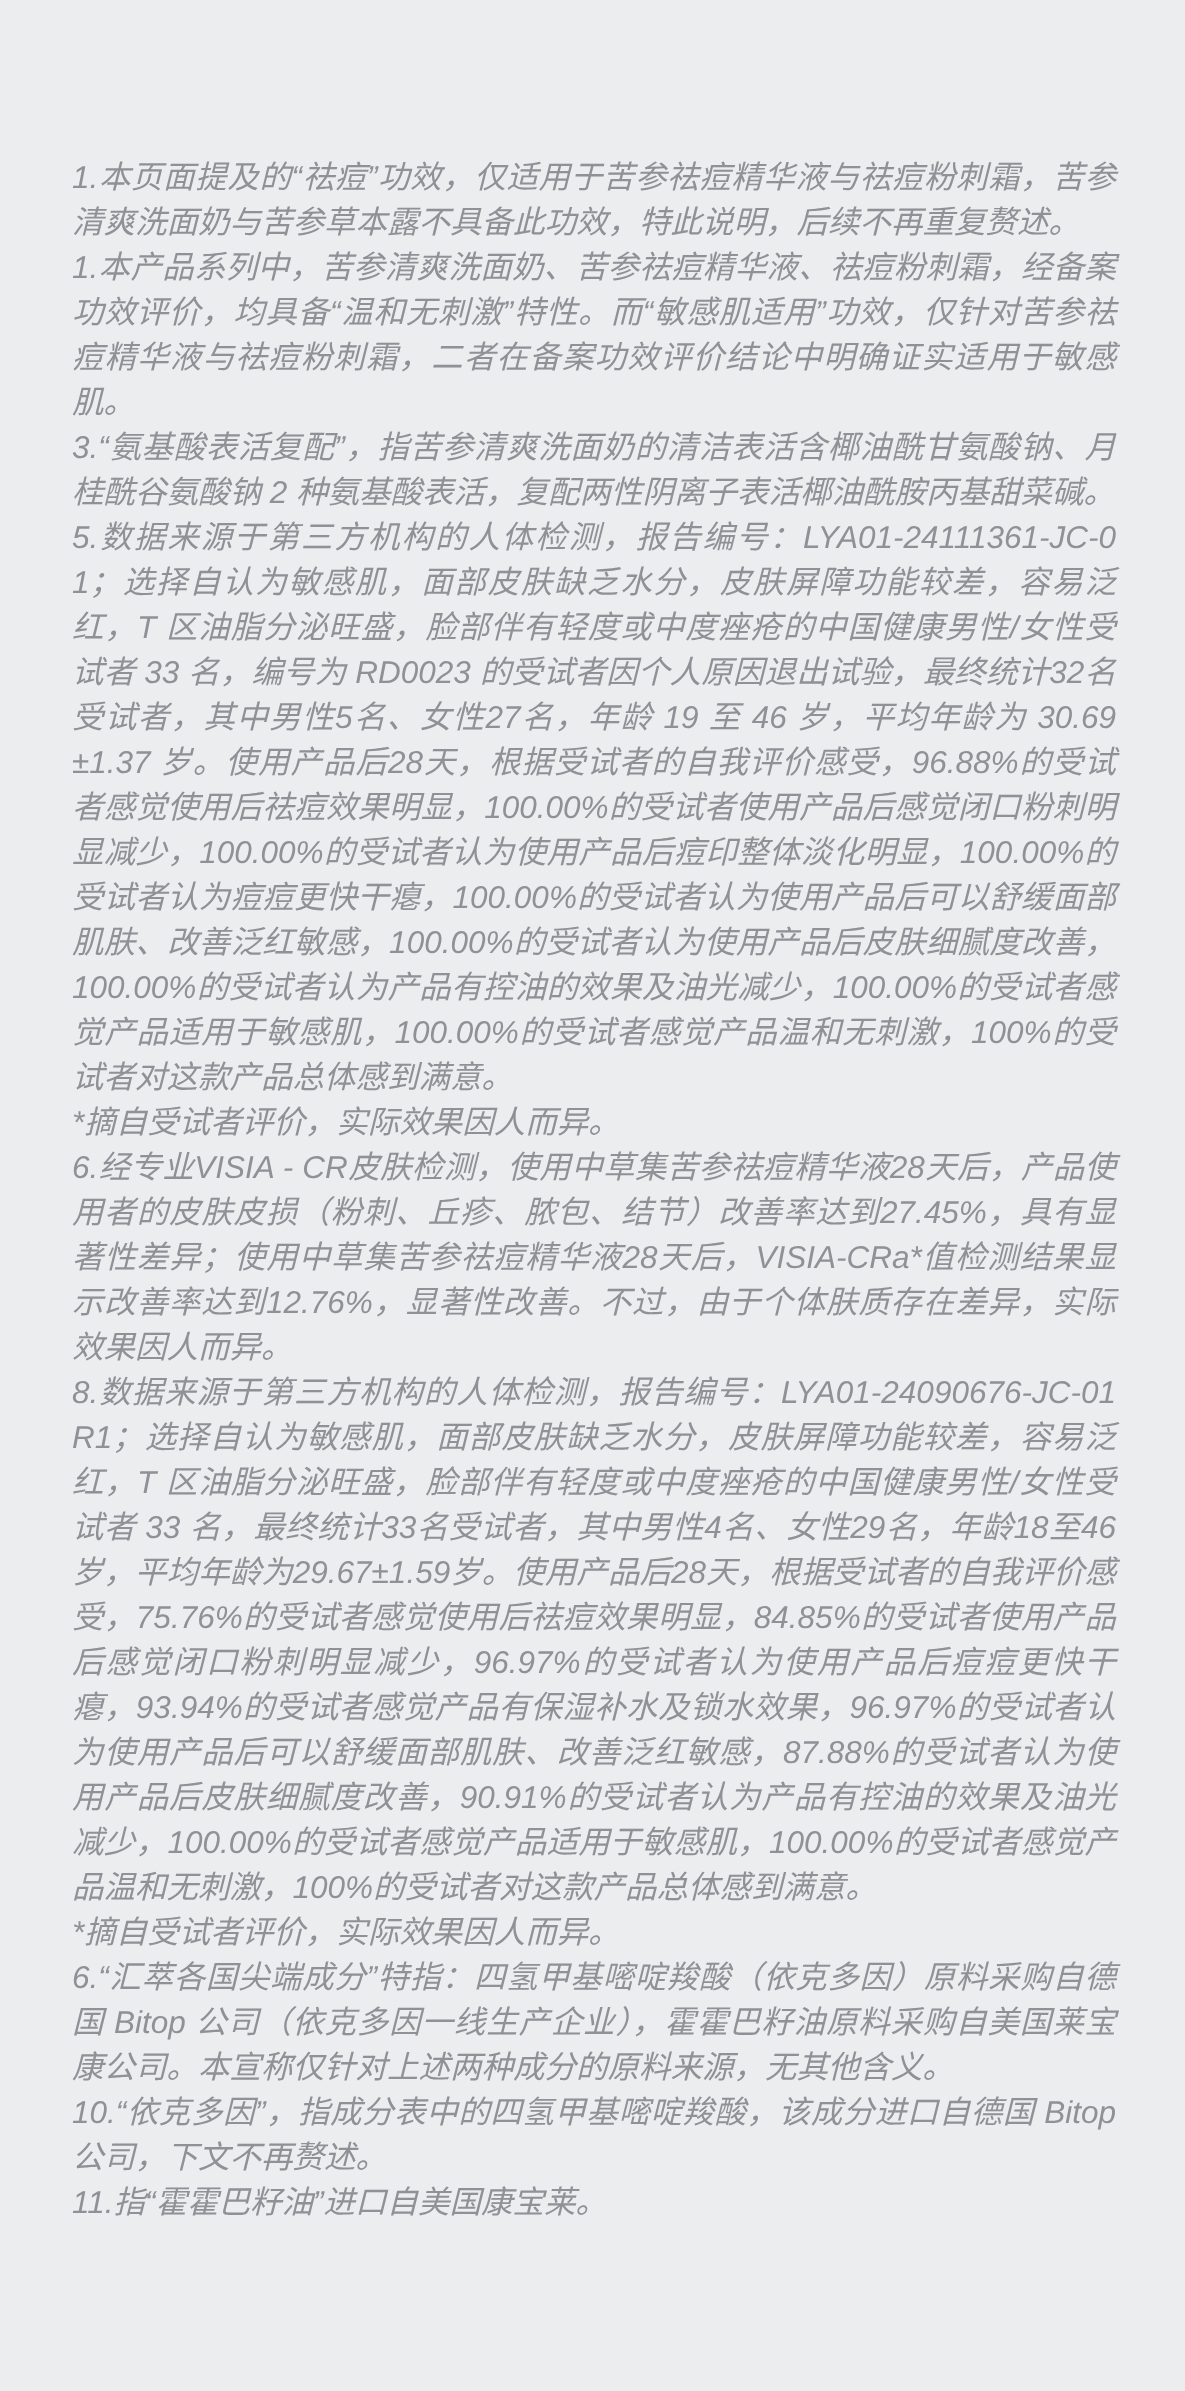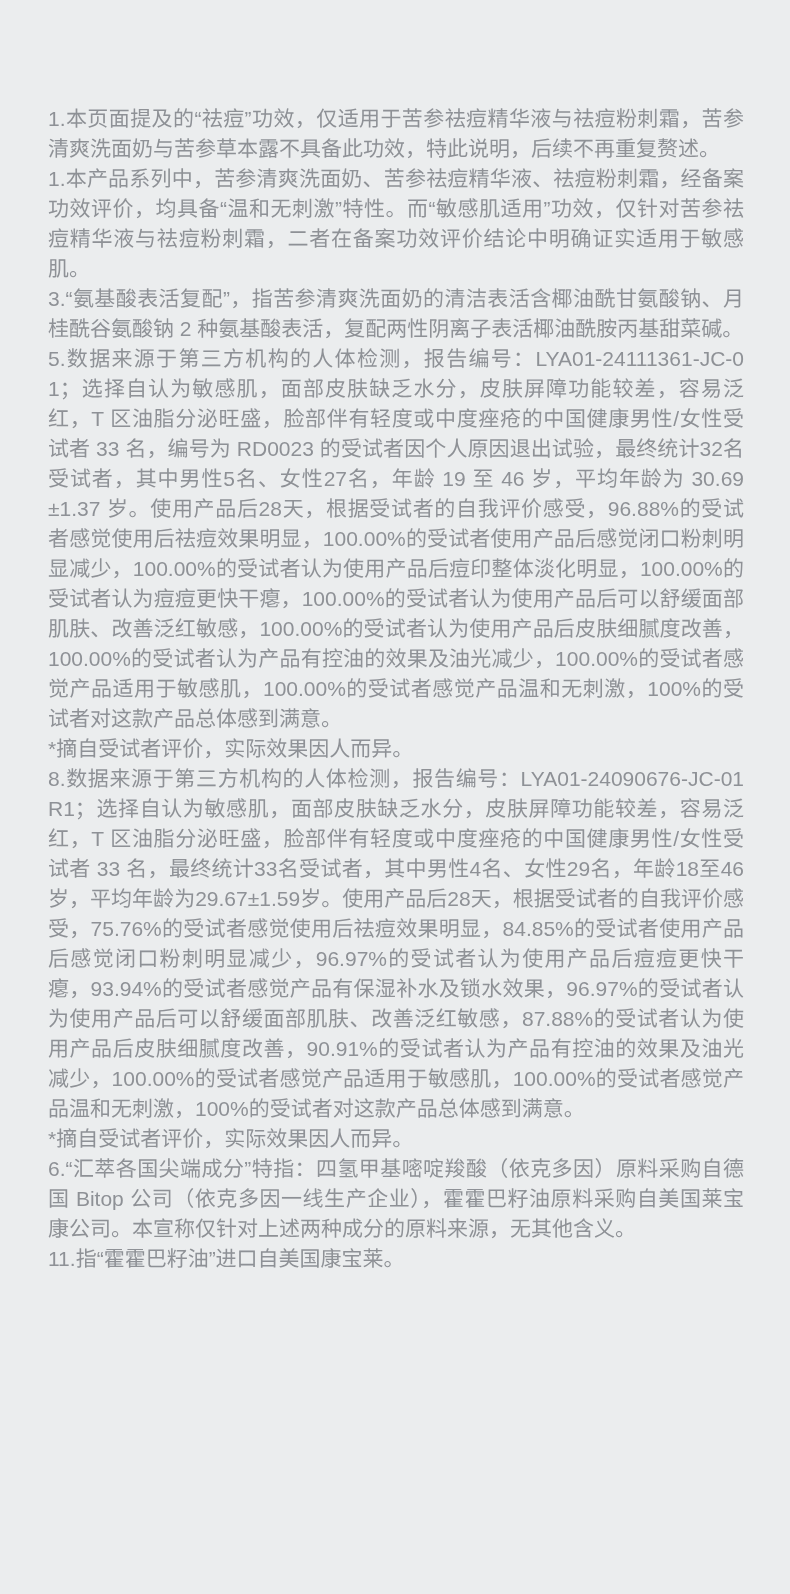--- a/index.html
+++ b/index.html
@@ -22,29 +22,32 @@
   }
   .note {
     margin: 0;
     font-size: 21px;
     line-height: 30px;
     color: #8e9196;
     text-align: justify;
     text-justify: inter-ideograph;
     word-break: break-all;
     letter-spacing: 0px;
+    font-style: italic;
   }
 </style>
 </head>
 <body>
 
 <div class="disclaimer-page">
   <p class="note">1.本页面提及的“祛痘”功效，仅适用于苦参祛痘精华液与祛痘粉刺霜，苦参清爽洗面奶与苦参草本露不具备此功效，特此说明，后续不再重复赘述。</p>
   <p class="note">1.本产品系列中，苦参清爽洗面奶、苦参祛痘精华液、祛痘粉刺霜，经备案功效评价，均具备“温和无刺激”特性。而“敏感肌适用”功效，仅针对苦参祛痘精华液与祛痘粉刺霜，二者在备案功效评价结论中明确证实适用于敏感肌。</p>
   <p class="note">3.“氨基酸表活复配”，指苦参清爽洗面奶的清洁表活含椰油酰甘氨酸钠、月桂酰谷氨酸钠 2 种氨基酸表活，复配两性阴离子表活椰油酰胺丙基甜菜碱。</p>
   <p class="note">5.数据来源于第三方机构的人体检测，报告编号：LYA01-24111361-JC-01；选择自认为敏感肌，面部皮肤缺乏水分，皮肤屏障功能较差，容易泛红，T 区油脂分泌旺盛，脸部伴有轻度或中度痤疮的中国健康男性/女性受试者 33 名，编号为 RD0023 的受试者因个人原因退出试验，最终统计32名受试者，其中男性5名、女性27名，年龄 19 至 46 岁，平均年龄为 30.69±1.37 岁。使用产品后28天，根据受试者的自我评价感受，96.88%的受试者感觉使用后祛痘效果明显，100.00%的受试者使用产品后感觉闭口粉刺明显减少，100.00%的受试者认为使用产品后痘印整体淡化明显，100.00%的受试者认为痘痘更快干瘪，100.00%的受试者认为使用产品后可以舒缓面部肌肤、改善泛红敏感，100.00%的受试者认为使用产品后皮肤细腻度改善，100.00%的受试者认为产品有控油的效果及油光减少，100.00%的受试者感觉产品适用于敏感肌，100.00%的受试者感觉产品温和无刺激，100%的受试者对这款产品总体感到满意。</p>
   <p class="note">*摘自受试者评价，实际效果因人而异。</p>
+  <p class="note">6.经专业VISIA - CR皮肤检测，使用中草集苦参祛痘精华液28天后，产品使用者的皮肤皮损（粉刺、丘疹、脓包、结节）改善率达到27.45%，具有显著性差异；使用中草集苦参祛痘精华液28天后，VISIA-CRa*值检测结果显示改善率达到12.76%，显著性改善。不过，由于个体肤质存在差异，实际效果因人而异。</p>
   <p class="note">8.数据来源于第三方机构的人体检测，报告编号：LYA01-24090676-JC-01R1；选择自认为敏感肌，面部皮肤缺乏水分，皮肤屏障功能较差，容易泛红，T 区油脂分泌旺盛，脸部伴有轻度或中度痤疮的中国健康男性/女性受试者 33 名，最终统计33名受试者，其中男性4名、女性29名，年龄18至46岁，平均年龄为29.67±1.59岁。使用产品后28天，根据受试者的自我评价感受，75.76%的受试者感觉使用后祛痘效果明显，84.85%的受试者使用产品后感觉闭口粉刺明显减少，96.97%的受试者认为使用产品后痘痘更快干瘪，93.94%的受试者感觉产品有保湿补水及锁水效果，96.97%的受试者认为使用产品后可以舒缓面部肌肤、改善泛红敏感，87.88%的受试者认为使用产品后皮肤细腻度改善，90.91%的受试者认为产品有控油的效果及油光减少，100.00%的受试者感觉产品适用于敏感肌，100.00%的受试者感觉产品温和无刺激，100%的受试者对这款产品总体感到满意。</p>
   <p class="note">*摘自受试者评价，实际效果因人而异。</p>
   <p class="note">6.“汇萃各国尖端成分”特指：四氢甲基嘧啶羧酸（依克多因）原料采购自德国 Bitop 公司（依克多因一线生产企业），霍霍巴籽油原料采购自美国莱宝康公司。本宣称仅针对上述两种成分的原料来源，无其他含义。</p>
+  <p class="note">10.“依克多因”，指成分表中的四氢甲基嘧啶羧酸，该成分进口自德国 Bitop 公司，下文不再赘述。</p>
   <p class="note">11.指“霍霍巴籽油”进口自美国康宝莱。</p>
 
 </div>
 
 </body></html>

